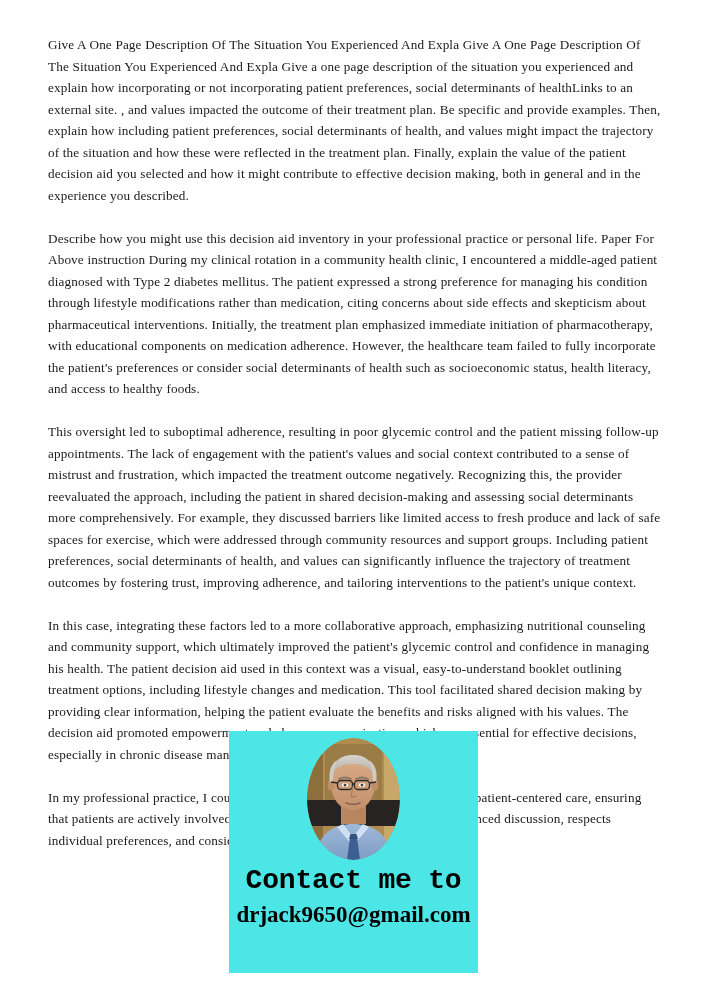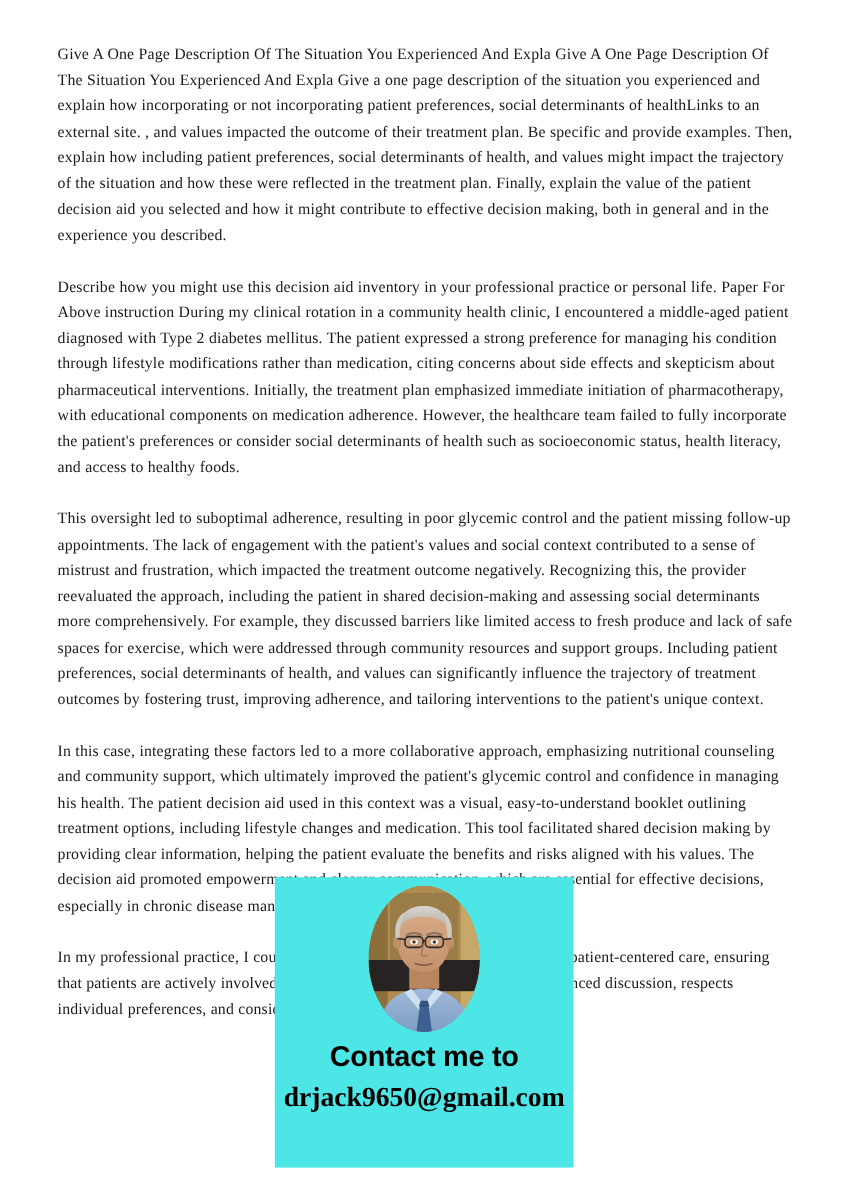--- a/index.html
+++ b/index.html
@@ -53,23 +53,23 @@
     margin-top: 7px;
     border-radius: 50% / 50%;
     overflow: hidden;
     position: relative;
     flex: none;
   }
   .promo-photo svg { display: block; }
   .promo-headline {
     margin-top: 6px;
     text-align: center;
-    font-family: Liberation Sans, sans-serif;
+    font-family: Liberation Mono, monospace;
     font-weight: bold;
-    font-size: 24px;
+    font-size: 28px;
     line-height: 30px;
     color: #000000;
     letter-spacing: -0.2px;
   }
   .promo-email {
     margin-top: 5px;
     text-align: right;
     font-family: Liberation Serif, serif;
     font-weight: bold;
     font-size: 23px;

